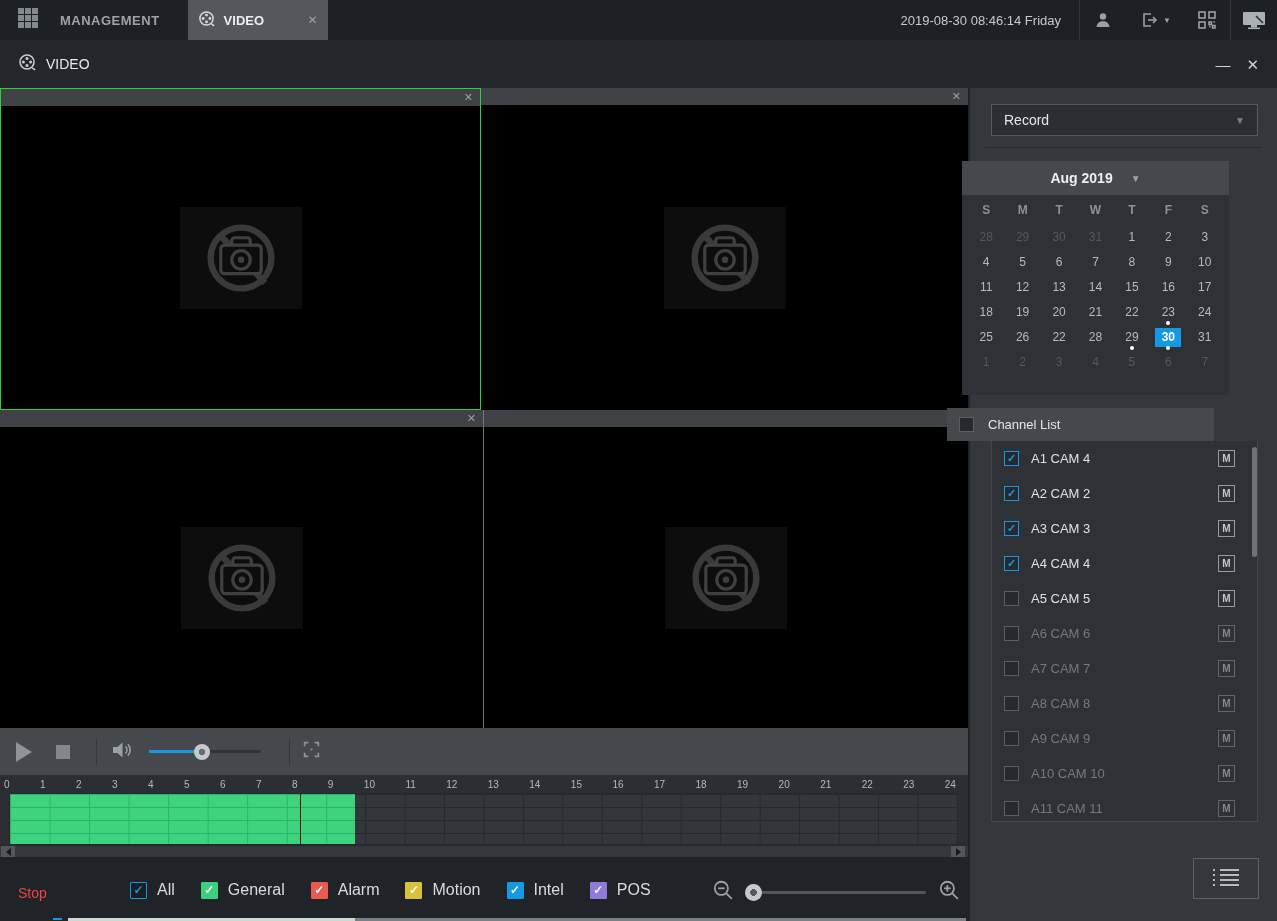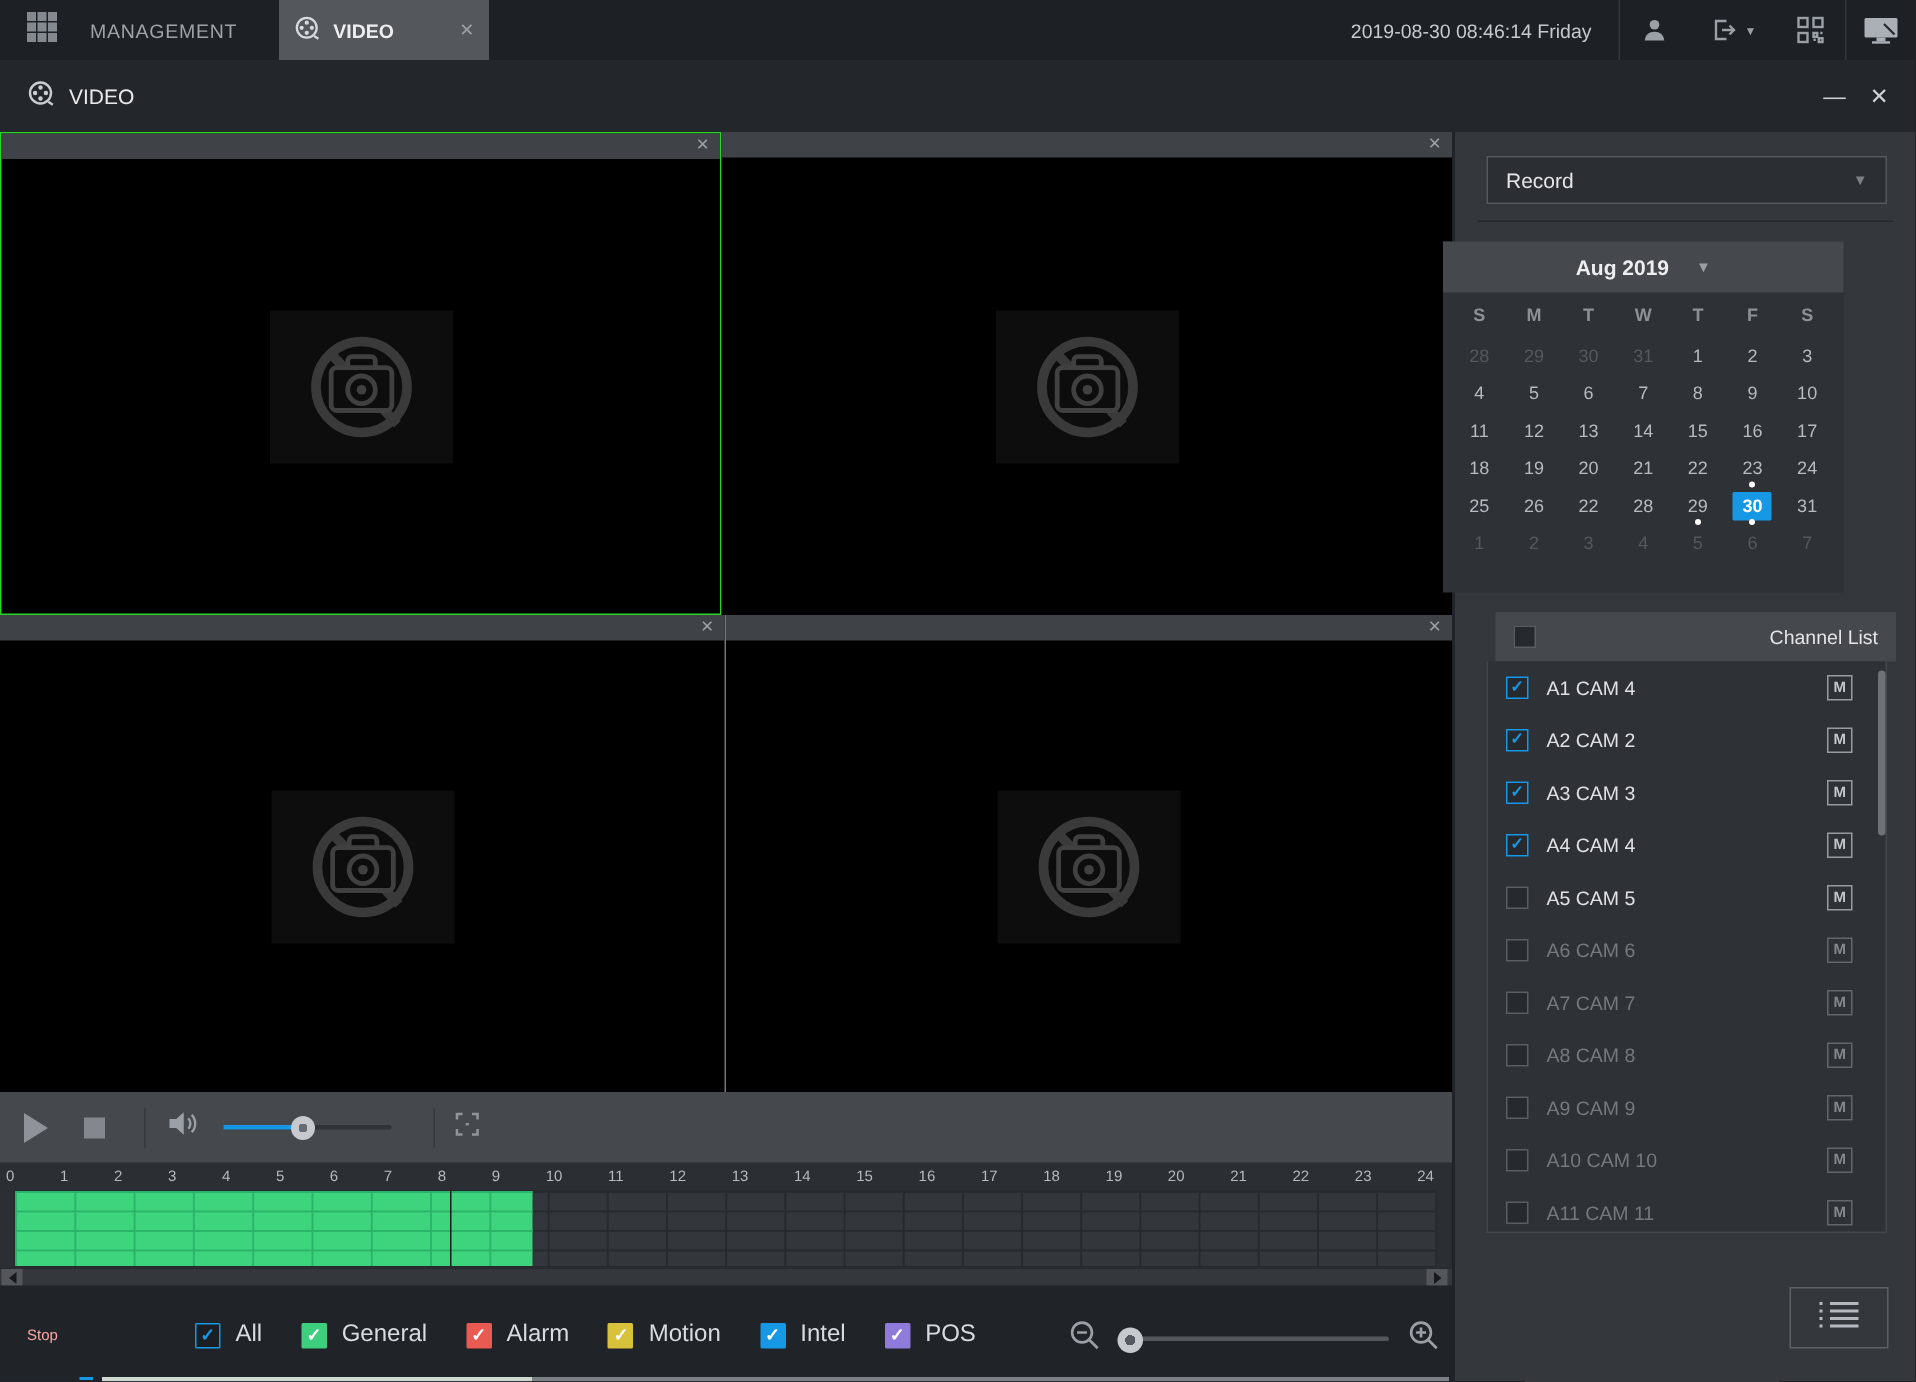--- a/index.html
+++ b/index.html
@@ -3,21 +3,21 @@
 <meta charset="utf-8">
 <style>
   * { margin:0; padding:0; box-sizing:border-box; }
   html,body { background:#17191d; }
   body { font-family:"Liberation Sans", sans-serif; }
   .screen { position:relative; width:1277px; height:921px; background:#34373c; overflow:hidden; color:#dfe1e4; }
 
   
   .topbar { position:absolute; left:0; top:0; width:1277px; height:40px; background:#1d2126; display:flex; align-items:stretch; }
   .apps-btn { width:56px; display:flex; align-items:center; justify-content:center; cursor:pointer; }
-  .mgmt-tab { display:flex; align-items:center; padding:0 28px 0 4px; font-size:13px; font-weight:normal; letter-spacing:.5px; color:#9fa3a8; cursor:pointer;text-align:right; }
+  .mgmt-tab { display:flex; align-items:center; padding:0 28px 0 4px; font-size:13px; font-weight:bold; letter-spacing:.5px; color:#9fa3a8; cursor:pointer;text-align:right; }
   .video-tab { width:140px; background:#54575c; display:flex; align-items:center; padding:0 10px; gap:9px; color:#eceef0; font-size:13px; font-weight:bold; cursor:pointer; }
   .video-tab .tab-close { margin-left:auto; color:#9aa0a6; font-size:12px; font-weight:normal; cursor:pointer; }
   .topbar-right { margin-left:auto; display:flex; align-items:center; }
   .datetime { font-size:13px; color:#c6c9ce; margin-right:18px; }
   .vdiv { width:1px; height:40px; background:#33363b; }
   .tb-icon { width:46px; display:flex; align-items:center; justify-content:center; cursor:pointer; }
   .tb-icon.with-caret { width:58px; gap:4px; }
   .caret-sm { font-size:8px; color:#9aa0a6; }
 
   
@@ -66,21 +66,21 @@
 
   
   .hscroll { position:absolute; left:0; top:845px; width:968px; height:12px; background:#34373c; border-top:1px solid #26292e; }
   .hs-arrow { position:absolute; top:0; width:14px; height:12px; background:#53565b; display:flex; align-items:center; justify-content:center; cursor:pointer; }
   .hs-left { left:1px; } .hs-right { right:3px; }
   .tri-l { width:0; height:0; border-right:5px solid #17191c; border-top:4px solid transparent; border-bottom:4px solid transparent; }
   .tri-r { width:0; height:0; border-left:5px solid #17191c; border-top:4px solid transparent; border-bottom:4px solid transparent; }
 
   
   .bottom-toolbar { position:absolute; left:0; top:857px; width:968px; height:64px; background:#202429; }
-  .status { position:absolute; left:18px; top:28px; font-size:10px; color:#fca5a5; }
+  .status { position:absolute; left:18px; top:28px; font-size:14px; color:#ef4444; }
   .filters { position:absolute; left:130px; top:24px; display:flex; align-items:center; gap:26px; }
   .filter { display:flex; align-items:center; gap:10px; cursor:pointer; }
   .fcb { width:17px; height:17px; border:1px solid var(--c); background:var(--c); border-radius:1px; display:flex; align-items:center; justify-content:center; }
   .fcb .check { color:#fff; font-size:12px; font-weight:bold; line-height:1; }
   .filter.outline .fcb { background:#1b1e23; }
   .filter.outline .fcb .check { color:var(--c); }
   .flabel { font-size:16px; color:#d8dbdf; }
   .zoomctl { position:absolute; left:712px; top:22px; width:248px; display:flex; align-items:center; gap:12px; }
   .zslider { position:relative; flex:1; height:3px; background:#53575c; border-radius:2px; }
   .z-handle { position:absolute; top:50%; width:17px; height:17px; border-radius:50%; transform:translate(-8px,-8px); background:radial-gradient(circle at center, #565a60 0 3.5px, #c6c9ce 3.5px); cursor:pointer; }
@@ -102,21 +102,21 @@
   .cal-weekdays { height:30px; align-items:center; }
   .wd { text-align:center; font-size:12px; font-weight:bold; color:#8d9196; }
   .cal-days { grid-auto-rows:25px; }
   .day { position:relative; display:flex; align-items:center; justify-content:center; cursor:pointer; }
   .dnum { display:inline-block; min-width:26px; height:19px; line-height:19px; text-align:center; font-size:12px; color:#b7bac0; border-radius:1px; }
   .day.dim .dnum { color:#55585d; }
   .day.selected .dnum { background:#1798e5; color:#fff; font-weight:bold; }
   .daydot { display:none; }
   .day.has-dot .daydot { display:block; position:absolute; bottom:0; left:50%; transform:translateX(-50%); width:4px; height:4px; border-radius:50%; background:#fff; }
 
-  .chl-header { position:absolute; left:997px; top:408px; width:267px; height:33px; background:#45484d; display:flex; align-items:center; padding:0 12px; gap:14px;justify-content:space-between; }
+  .chl-header { position:absolute; left:947px; top:408px; width:267px; height:33px; background:#45484d; display:flex; align-items:center; padding:0 12px; gap:14px; }
   .chl-header .hdr-label { font-size:13px; color:#e3e5e7; }
   .chl-body { position:absolute; left:991px; top:441px; width:267px; height:381px; background:#2e3136; border:1px solid #44474c; border-top:none; overflow:hidden; }
   .chrow { height:35px; display:flex; align-items:center; padding:0 12px; gap:12px; cursor:pointer; }
   .cb { width:15px; height:15px; border:1px solid #5a5e63; background:#26292e; display:flex; align-items:center; justify-content:center; flex:none; cursor:pointer; }
   .cb .check { visibility:hidden; color:#1798e5; font-size:11px; font-weight:bold; line-height:1; }
   .chrow.checked .cb { border-color:#1798e5; }
   .chrow.checked .cb .check { visibility:visible; }
   .chlabel { flex:1; font-size:13px; color:#dfe1e4; }
   .chrow:not(.bright) .chlabel { color:#75797e; }
   .mbtn { width:17px; height:17px; border:1px solid #989ca1; color:#c3c6cb; font-size:10px; font-weight:bold; display:flex; align-items:center; justify-content:center; margin-right:10px; cursor:pointer; }

